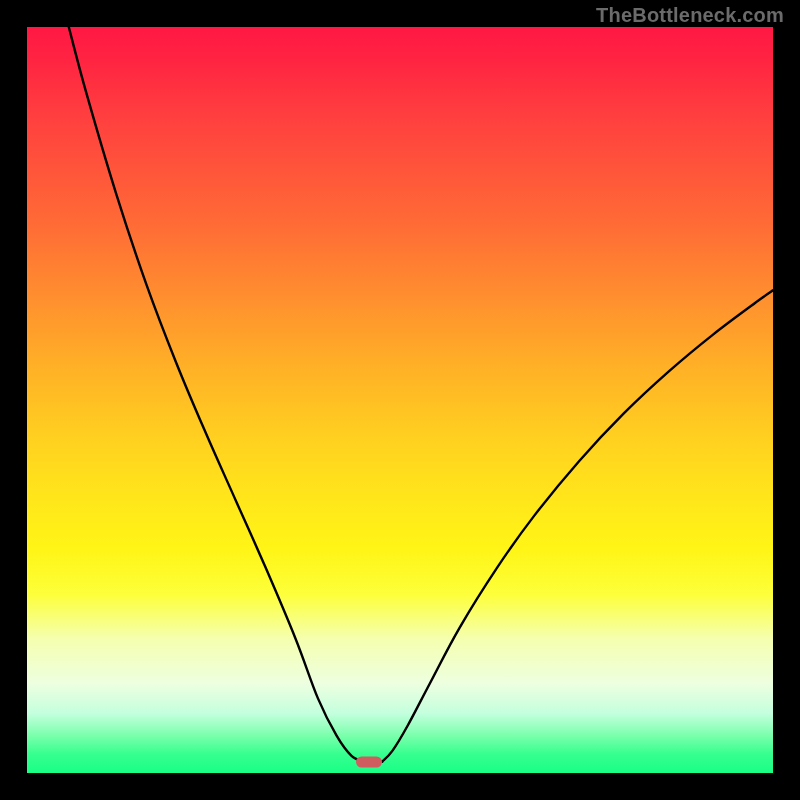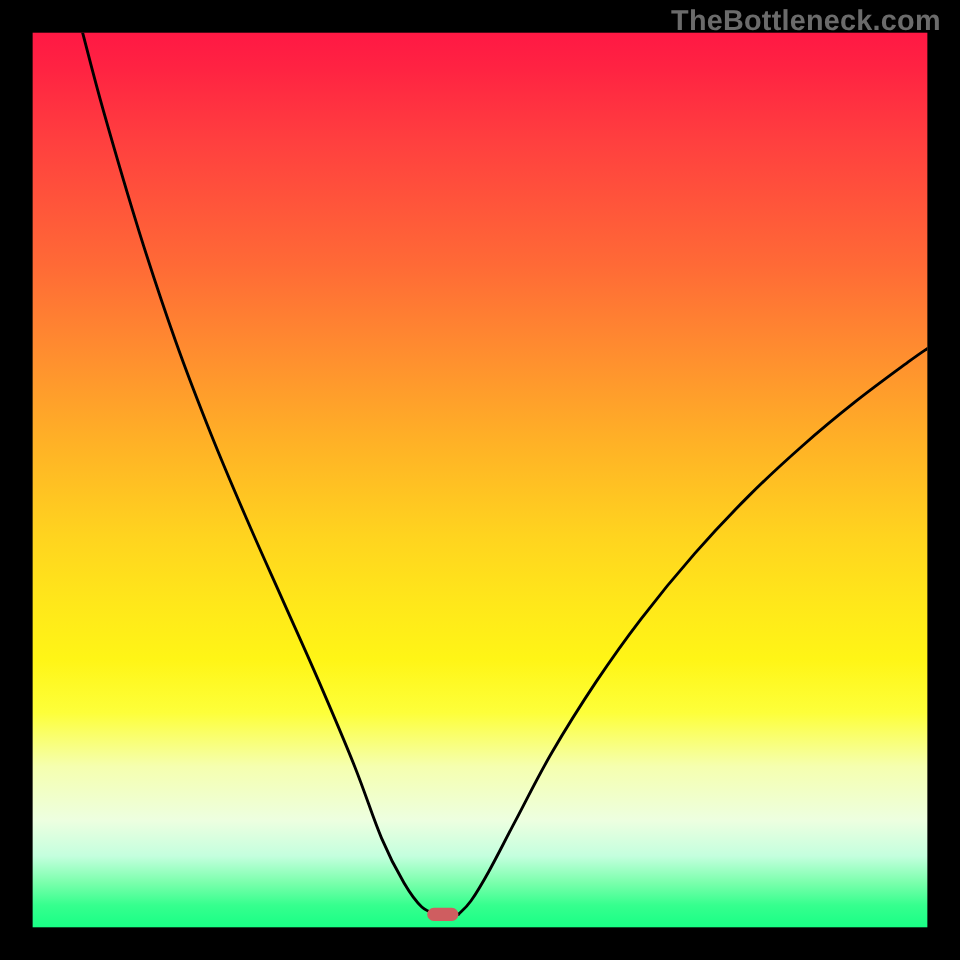--- a/index.html
+++ b/index.html
@@ -17,21 +17,21 @@
     top: 0;
     width: 800px;
     height: 800px;
     background: #000;
   }
   .watermark {
     position: absolute;
     top: 4px;
     right: 16px;
     color: #6b6b6b;
-    font-size: 24px;
+    font-size: 20px;
     font-weight: 600;
     letter-spacing: 0.2px;
     z-index: 10;
   }
   .plot {
     position: absolute;
     left: 27px;
     top: 27px;
     width: 746px;
     height: 746px;

